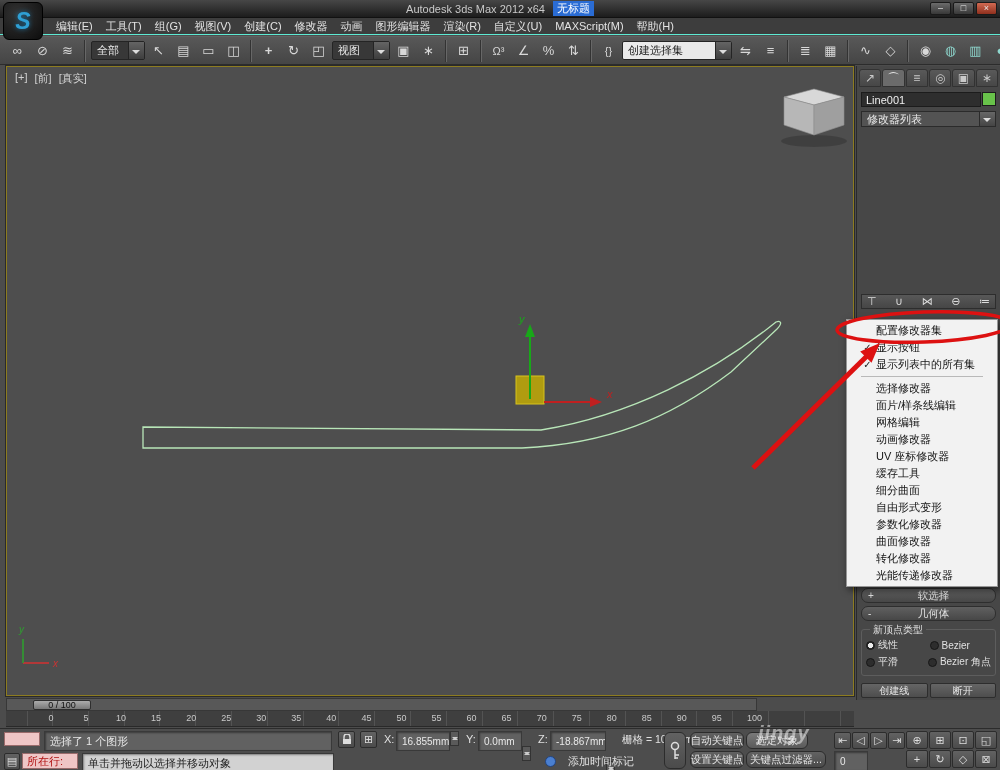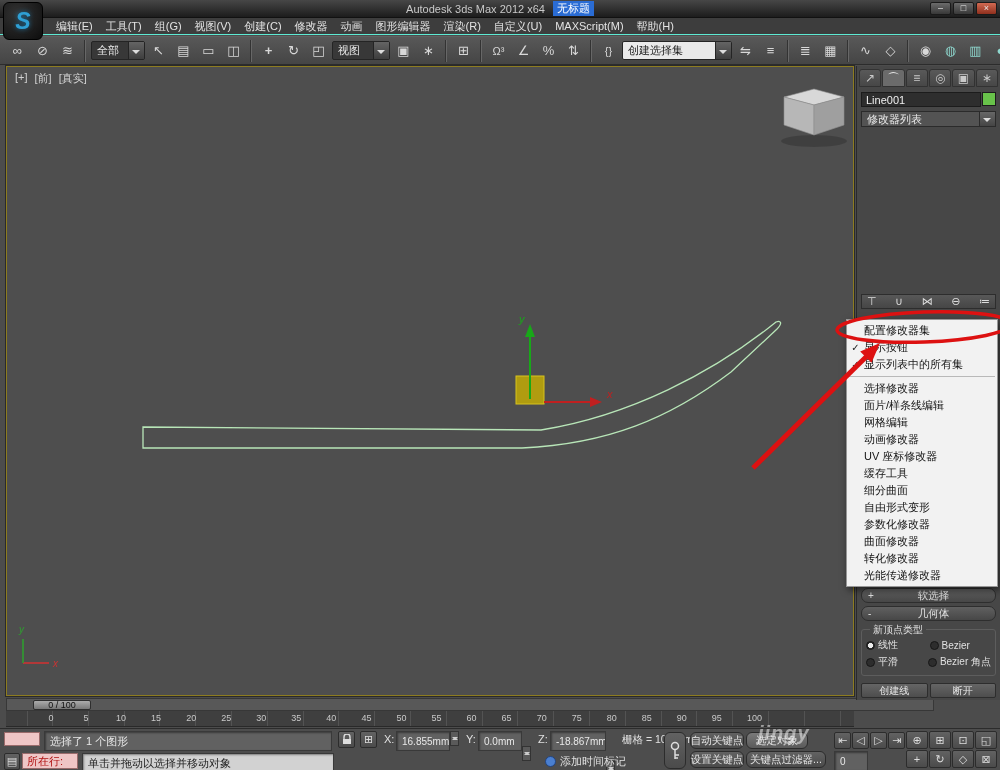--- a/index.html
+++ b/index.html
@@ -77,27 +77,27 @@
   #vgroup-title{position:absolute;top:-7px;left:8px;background:#474747;padding:0 3px;font-size:10px;color:#e0e0e0}
   .vrow{display:flex;gap:2px;margin-bottom:3px}
   .vopt{display:flex;align-items:center;gap:3px;font-size:10px;color:#e0e0e0;flex:1;white-space:nowrap}
   .rdot{width:9px;height:9px;border-radius:50%;background:#2d2d2d;border:1px solid #171717;flex:none}
   .rdot.sel{background:radial-gradient(circle,#ececec 0 2.5px,#2d2d2d 2.6px)}
   #prow{display:flex;gap:2px;margin-top:7px}
   #prow .pbtn{flex:1;height:15px}
 
   
   #ctx{left:846px;top:319px;width:152px;background:#f2f2f2;border:1px solid #979797;
-    box-shadow:2px 3px 7px rgba(0,0,0,.55);padding:2px 0;z-index:40}
+    box-shadow:2px 3px 7px rgba(0,0,0,.55);padding:2px 12px;z-index:40}
   .cm-item{height:17px;display:flex;align-items:center;font-size:11px;color:#141414;white-space:nowrap}
   .cm-check{width:17px;text-align:center;font-size:10px;color:#222;flex:none}
   .cm-item.sep{height:1px;margin:3px 2px;background:#b9b9b9;overflow:hidden}
 
   
-  #tslider{left:6px;top:698px;width:928px;height:13px;background:#585858;border:1px solid #373737;display:flex;align-items:center}
+  #tslider{left:6px;top:698px;width:751px;height:13px;background:#585858;border:1px solid #373737;display:flex;align-items:center}
   #tsl-btn{margin-left:26px;width:58px;height:10px;background:linear-gradient(#ababab,#787878);
     border:1px solid #2e2e2e;border-radius:2px;color:#111;font-size:9px;display:flex;align-items:center;justify-content:center}
   #ruler{left:6px;top:711px;width:848px;height:16px;background:#3f3f3f;border-bottom:1px solid #292929;
     background-image:repeating-linear-gradient(90deg,rgba(255,255,255,.10) 0 1px,transparent 1px 35.8px);
     background-position:46px 0}
   #ticks{position:absolute;left:40px;top:2px;width:716px;display:flex;justify-content:space-between}
   .tick{font-size:9px;color:#c9c9c9;min-width:10px;text-align:center}
 
   
   #bottom{left:0;top:728px;width:1000px;height:42px;background:#4d4d4d;border-top:1px solid #2c2c2c}
@@ -400,21 +400,21 @@
   <div class="abs sunken" style="left:478px;top:2px;width:44px;height:15px;font-size:10px">0.0mm</div>
   <div class="abs spin" style="left:522px;top:2px"></div>
   <span class="abs stat-label" style="left:538px;top:4px">Z:</span>
   <div class="abs sunken" style="left:550px;top:2px;width:56px;height:15px;font-size:10px">-18.867mm</div>
   <div class="abs spin" style="left:606px;top:2px"></div>
   <span class="abs stat-label" style="left:622px;top:4px;font-size:10.5px">栅格 = 10.0mm</span>
 
   <div class="abs mini-btn" style="left:4px;top:24px;width:16px">▤</div>
   <div class="abs pinkf" style="left:22px;top:24px;width:56px;height:16px">所在行:</div>
   <div class="abs sunken lightf" style="left:82px;top:24px;width:252px;height:16px">单击并拖动以选择并移动对象</div>
-  <div class="abs" style="left:545px;top:25px;display:flex;align-items:center;gap:4px">
+  <div class="abs" style="left:545px;top:25px;display:flex;align-items:center;gap:12px">
     <span style="width:11px;height:11px;border-radius:50%;background:#4a7fd0;border:1px solid #23447d;display:inline-block"></span>
     <span class="stat-label">添加时间标记</span>
   </div>
 
   <div class="abs keybtn" style="left:664px;top:3px;width:22px;height:37px">
     <svg width="12" height="20" viewBox="0 0 12 20">
         <circle cx="6" cy="5" r="3.5" fill="none" stroke="#ddd" stroke-width="1.5"></circle>
         <line x1="6" y1="8.5" x2="6" y2="18" stroke="#ddd" stroke-width="1.5"></line>
         <line x1="6" y1="14" x2="10" y2="14" stroke="#ddd" stroke-width="1.5"></line>
         <line x1="6" y1="17" x2="9" y2="17" stroke="#ddd" stroke-width="1.5"></line>

